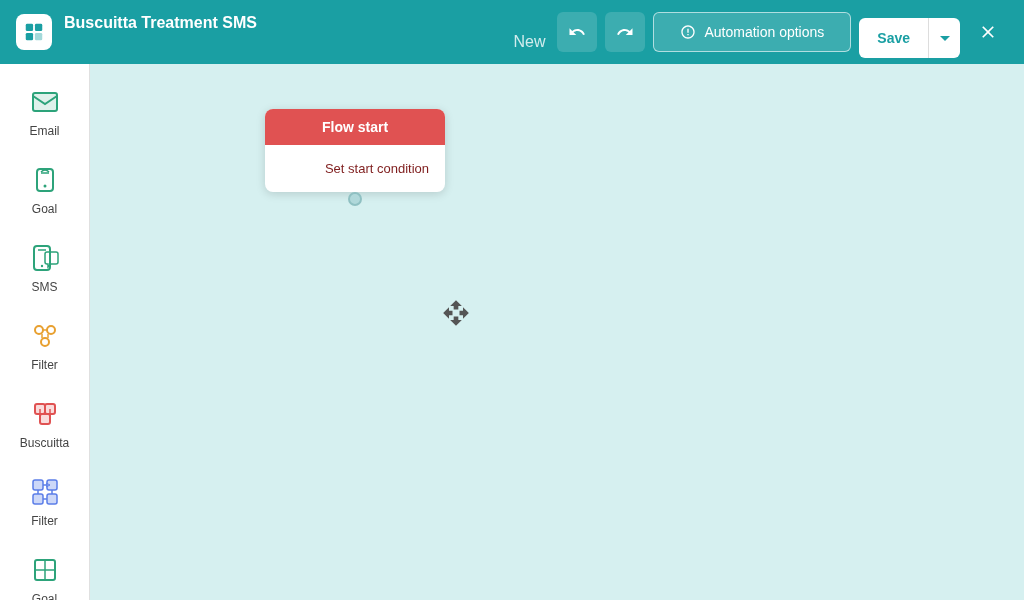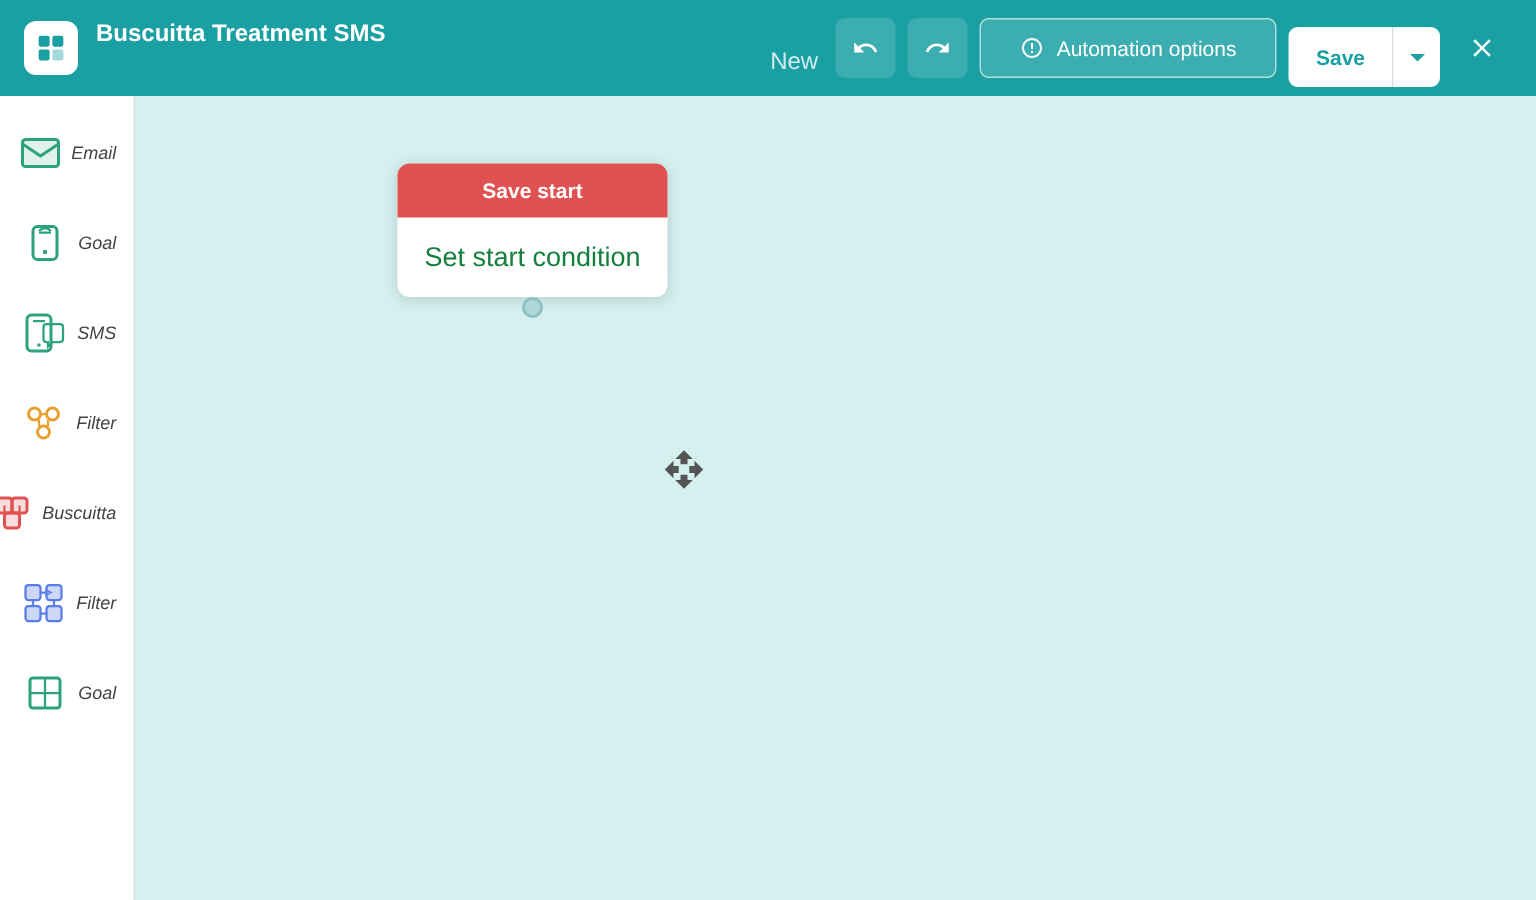--- a/index.html
+++ b/index.html
@@ -109,29 +109,28 @@
       border-right: 1px solid #e0e0e0;
       display: flex;
       flex-direction: column;
       align-items: center;
       padding: 10px 0;
       gap: 4px;
       overflow-y: auto;
     }
     .sidebar-item {
       display: flex;
-      flex-direction: row;
+      flex-direction: column;
       align-items: center;
       justify-content: flex-end;
       width: 78px;
       padding: 10px 6px;
       border-radius: 8px;
       cursor: pointer;
       gap: 4px;
-      font-style: italic;
     }
     .sidebar-item-icon { width: 36px; height: 36px; display: flex; align-items: center; justify-content: center; }
     .sidebar-item-label { font-size: 12px; color: #444; text-align: center; }
 
     
     .canvas {
       flex: 1;
       background-color: #d6f0f0;
       position: relative;
       overflow: hidden;
@@ -152,23 +151,23 @@
       background: #e05252;
       color: white;
       text-align: center;
       padding: 10px;
       font-size: 14px;
       font-weight: 600;
       border-radius: 8px 8px 0 0;
     }
     .flow-start-body {
       padding: 16px;
-      text-align: center;
-      font-size: 18px;
-      color: #15803d;
+      text-align: right;
+      font-size: 13px;
+      color: #7f1d1d;
     }
     .flow-start-connector {
       position: absolute;
       bottom: -14px;
       left: 50%;
       transform: translateX(-50%);
       width: 14px;
       height: 14px;
       border-radius: 50%;
       background: #b0d8da;
@@ -341,21 +340,21 @@
         </svg>
       </div>
       <span class="sidebar-item-label">Goal</span>
     </div>
 
   </nav>
 
   <div class="canvas">
 
     <div class="flow-start-card">
-      <div class="flow-start-header">Save start</div>
+      <div class="flow-start-header">Flow start</div>
       <div class="flow-start-body">Set start condition</div>
       <div class="flow-start-connector"></div>
     </div>
 
     <div class="move-cursor">
       <svg width="28" height="28" viewBox="0 0 24 24" fill="#555">
         <path d="M10 9h4V6h3l-5-5-5 5h3v3zm-1 1H6V7l-5 5 5 5v-3h3v-4zm14 2l-5-5v3h-3v4h3v3l5-5zm-9 3h-4v3H7l5 5 5-5h-3v-3z"></path>
       </svg>
     </div>
 

